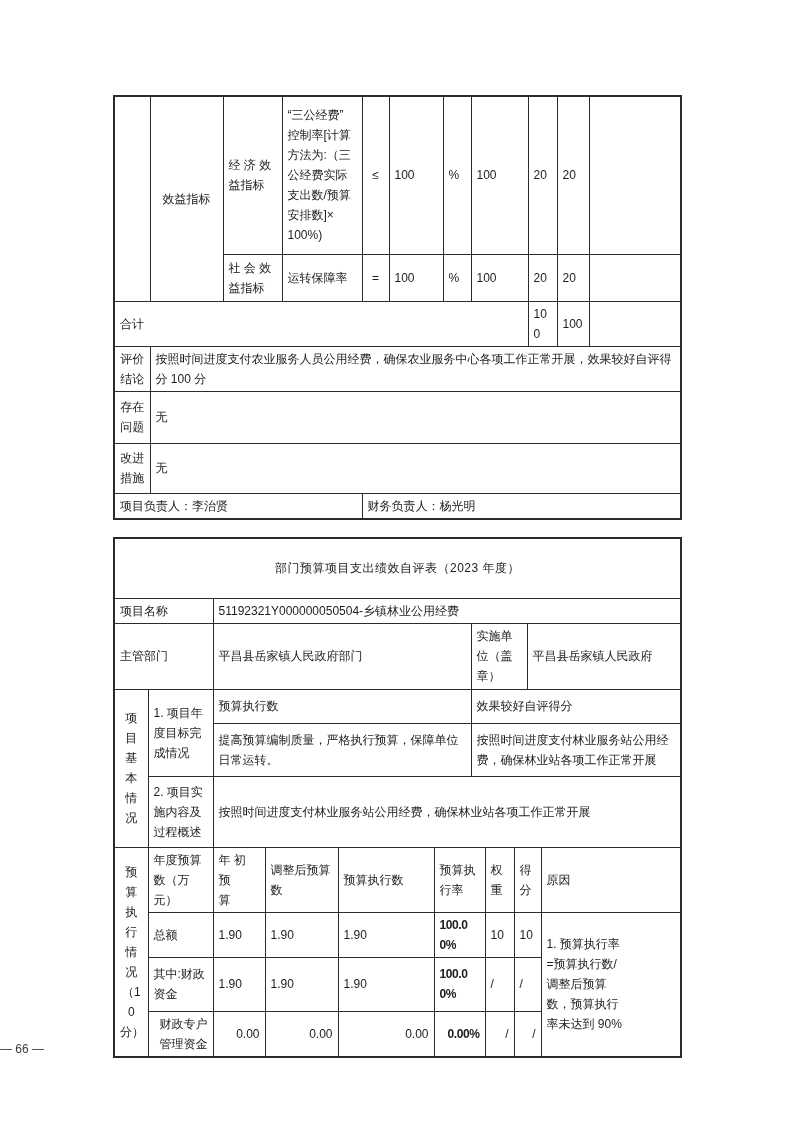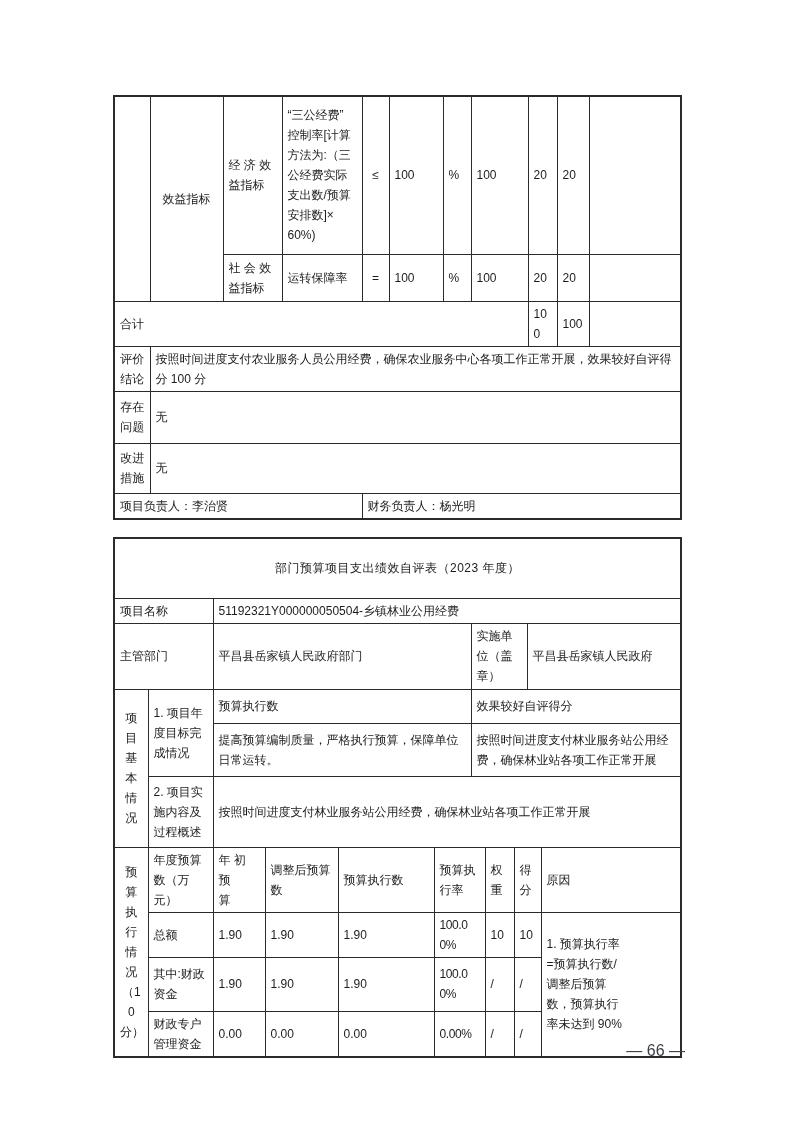--- a/index.html
+++ b/index.html
@@ -27,21 +27,21 @@
     padding: 2px 5px;
     font-size: 12px;
     line-height: 20px;
     vertical-align: middle;
     white-space: pre-line;
     word-break: break-all;
     overflow: hidden;
   }
   td.c { text-align: center; padding: 2px 2px; }
   td.title-cell { text-align: center; font-size: 12.5px; letter-spacing: 0.5px; }
-  td.rate { font-size: 10px; letter-spacing: -0.4px; padding: 2px 3px; }
+  td.rate { font-size: 10px; letter-spacing: -0.4px; padding: 2px 3px; font-weight: bold; }
   td.num { padding: 2px 5px; }
   td.ind { line-height: 22px; }
   
   #t1 { left: 113px; top: 95px; width: 567px; }
   .t1r1 { height: 158px; }
   .t1r2 { height: 47px; }
   .t1r3 { height: 30px; }
   .t1r4 { height: 45px; }
   .t1r5 { height: 52px; }
   .t1r6 { height: 50px; }
@@ -50,28 +50,28 @@
   #t2 { left: 113px; top: 537px; width: 567px; }
   .t2r1 { height: 60px; margin-left: 38px; }
   .t2r2 { height: 25px; }
   .t2r3 { height: 66px; }
   .t2r4 { height: 34px; }
   .t2r5 { height: 53px; padding-left: 18px; }
   .t2r6 { height: 71px; }
   .t2r7 { height: 50px; }
   .t2r8 { height: 32px; }
   .t2r9 { height: 54px; padding-left: 13px; }
-  .t2r10 { height: 38px; }
+  .t2r10 { height: 38px; text-align: right; }
   .page-number {
     position: absolute;
     top: 1042px;
     left: 0;
     width: 685px;
-    text-align: right;
-    font-size: 16px;
+    text-align: left;
+    font-size: 12px;
     color: #3a3f44;
   }
 </style>
 </head>
 <body>
 
 <div class="page">
 
   <table class="doc-table" id="t1">
     <colgroup>
@@ -92,21 +92,21 @@
       <td rowspan="2" class="c"></td>
       <td rowspan="2" class="c">效益指标</td>
       <td>经 济 效
 益指标</td>
       <td class="ind">“三公经费”
 控制率[计算
 方法为:（三
 公经费实际
 支出数/预算
 安排数]×
-60%)</td>
+100%)</td>
       <td class="c">≤</td>
       <td class="num">100</td>
       <td class="num">%</td>
       <td class="num">100</td>
       <td class="num">20</td>
       <td class="num">20</td>
       <td></td>
     </tr>
     <tr class="t1r2">
       <td>社 会 效

